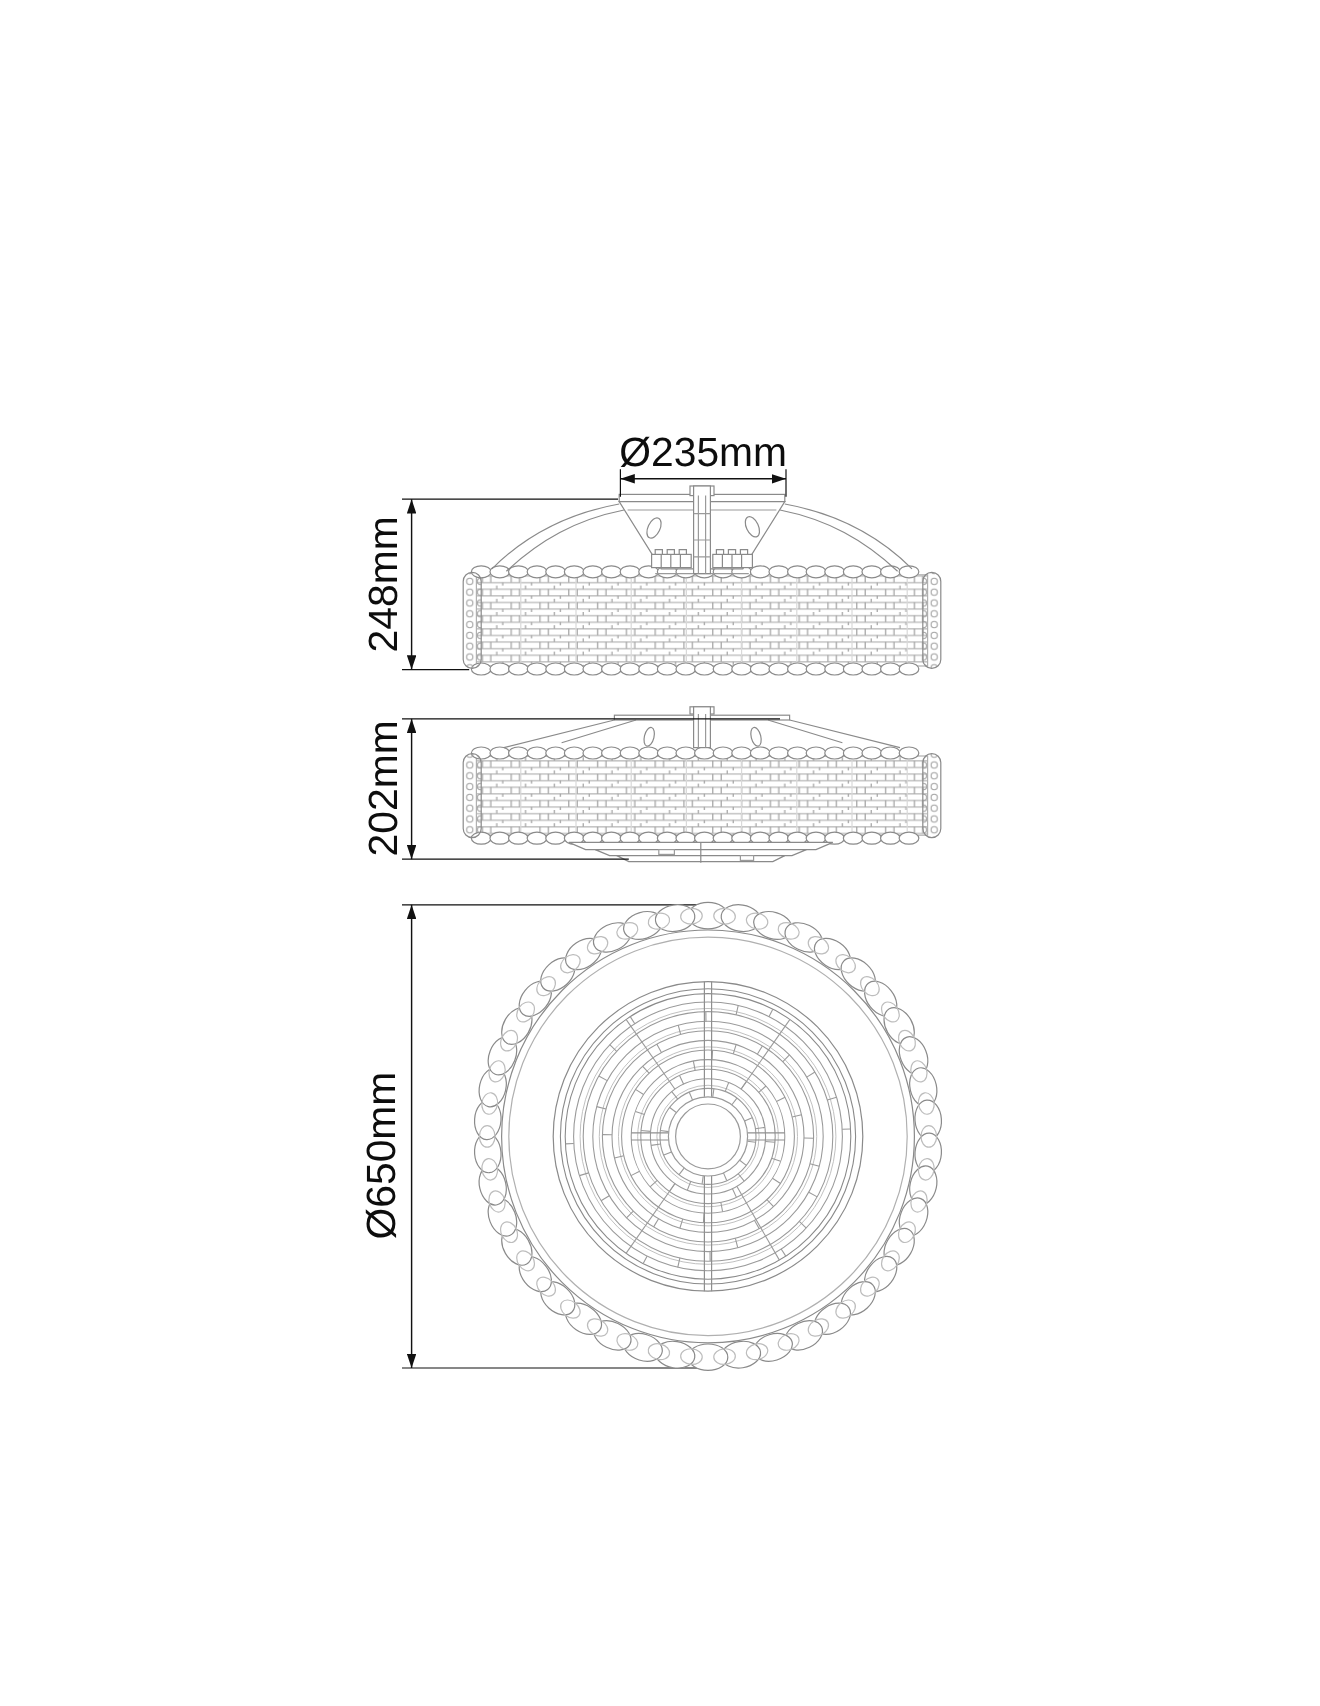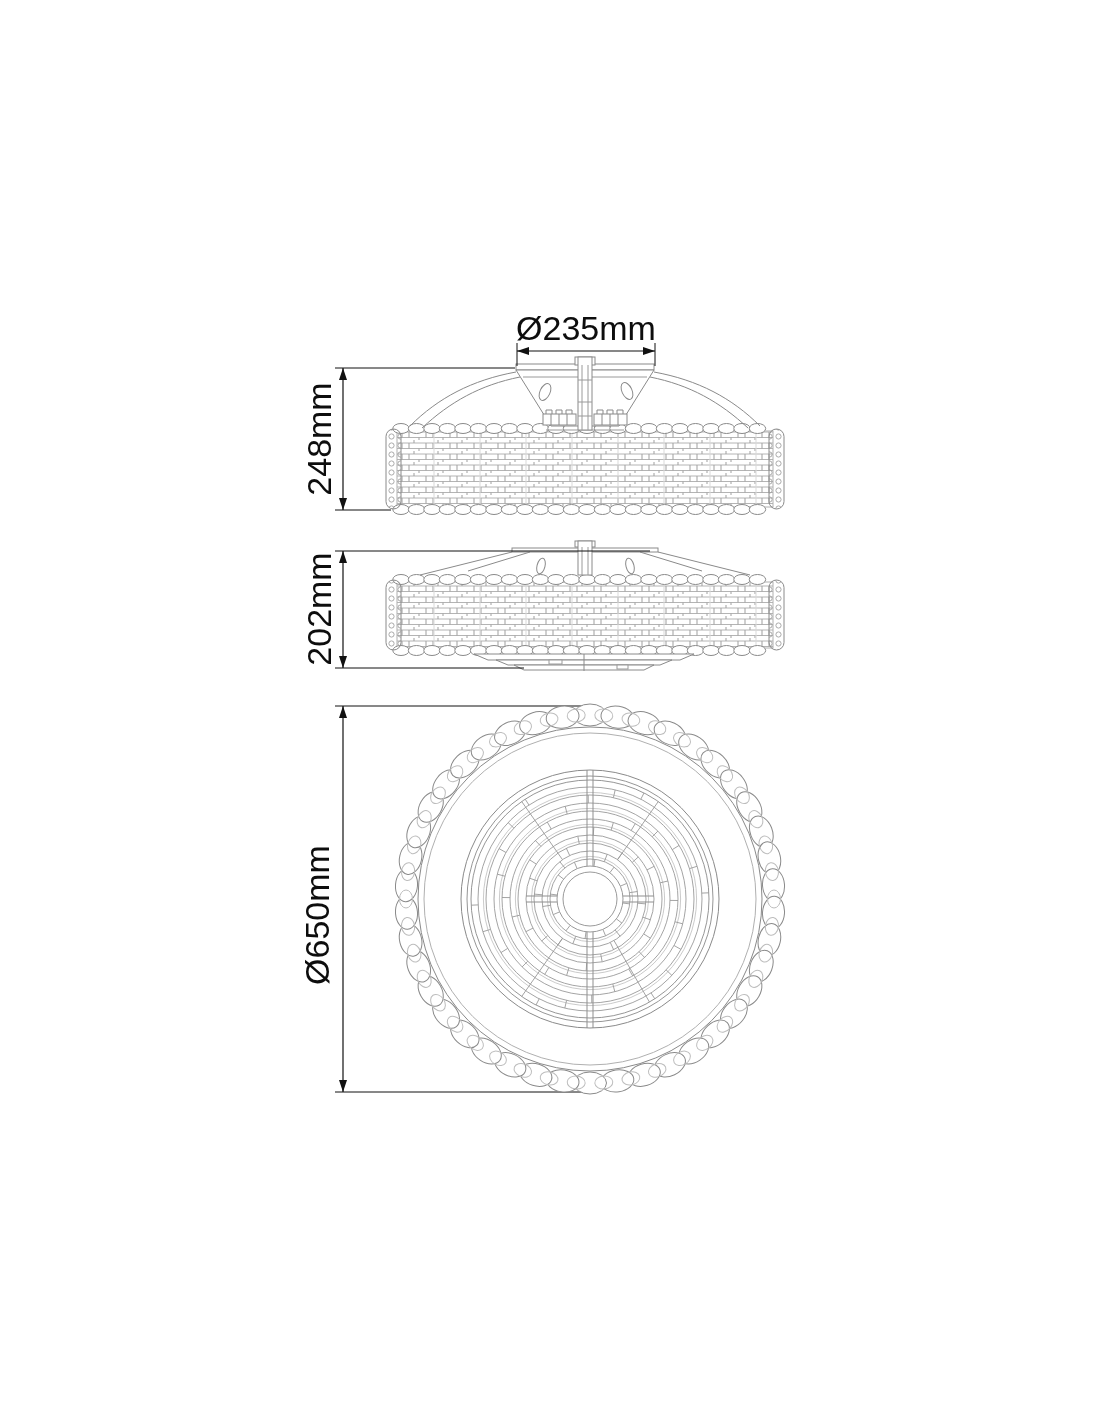--- a/index.html
+++ b/index.html
@@ -1,16 +1,16 @@
 <!DOCTYPE html>
 <html><head>
 <meta charset="utf-8">
 <style>
   html,body{margin:0;padding:0;background:#ffffff;}
-  .canvas-wrap{width:1100px;height:1154px;background:#ffffff;overflow:hidden;}
+  .canvas-wrap{width:1100px;height:1154px;background:#ffffff;overflow:hidden;margin-top:48px;}
   svg{display:block;}
   .dim-text{font-family:"Liberation Sans", sans-serif;font-size:34px;fill:#0d0d0d;}
 </style>
 </head>
 <body>
 
 <div class="canvas-wrap">
 <svg width="1100" height="1422" viewBox="0 0 1100 1422" xmlns="http://www.w3.org/2000/svg">
   <defs>
     <marker id="arr" viewBox="0 0 12 8" refX="12" refY="4" markerWidth="12" markerHeight="8" markerUnits="userSpaceOnUse" orient="auto-start-reverse">

